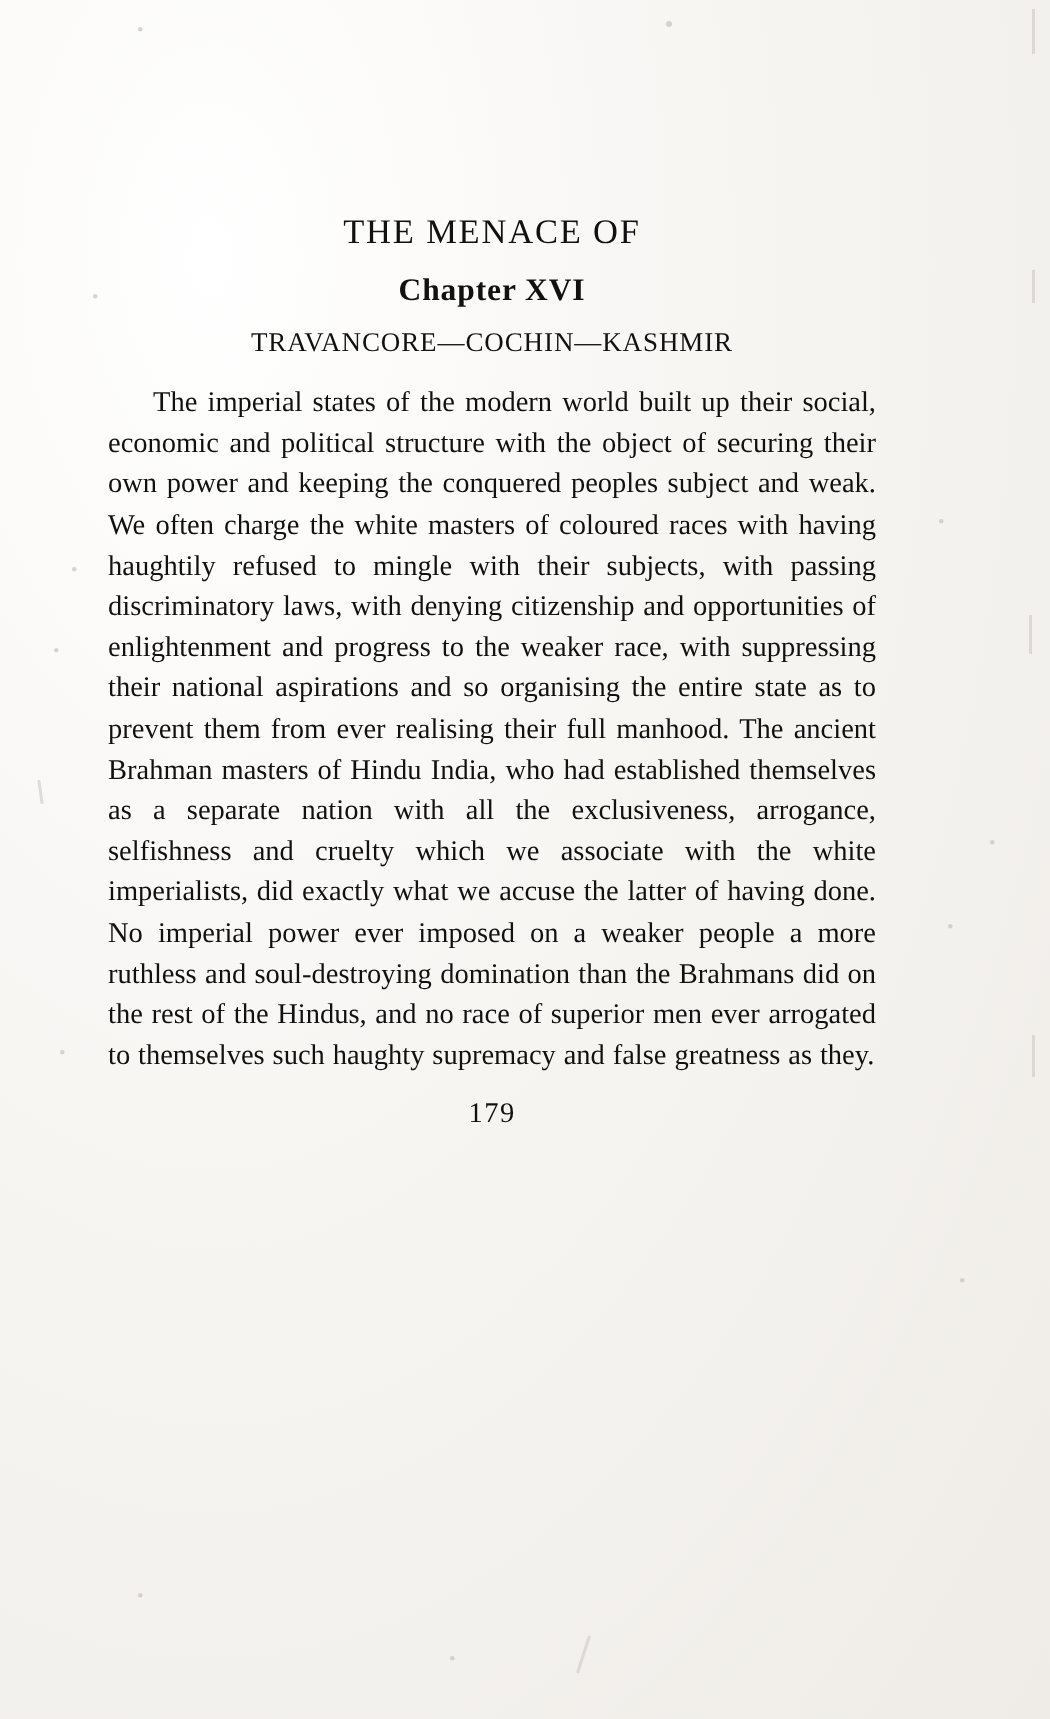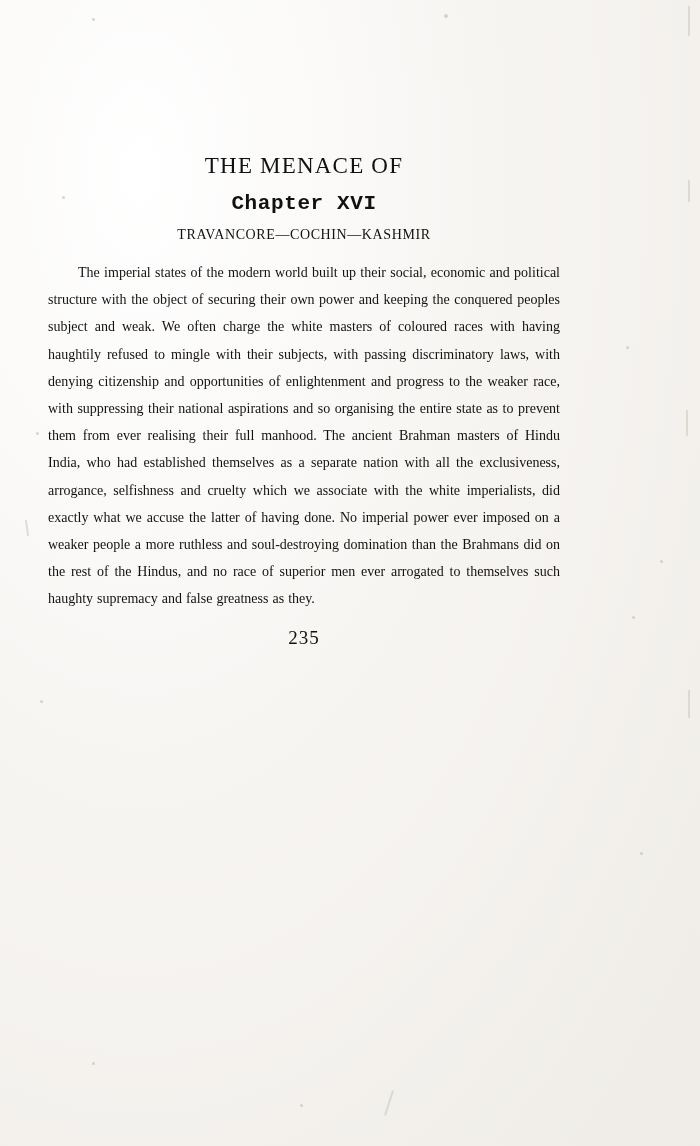--- a/index.html
+++ b/index.html
@@ -33,22 +33,23 @@
   }
   .streak {
     position: absolute;
     background: #cdc8c1;
     opacity: .6;
   }
 
   .content {
     position: absolute;
     left: 0;
-    top: 12px;
+    top: 1px;
     width: 608px;
+    padding-left: 24px;
   }
 
   .title-block {
     text-align: center;
     margin-top: 138px;
   }
   .title-line1 {
     font-size: 23px;
     letter-spacing: 1.2px;
     line-height: 1.35;
@@ -59,44 +60,44 @@
     letter-spacing: 1.2px;
     line-height: 1.55;
     margin-top: 8px;
   }
   .subtitle-bracket {
     font-size: 16.5px;
     letter-spacing: 0.3px;
     margin-top: 12px;
   }
   .chapter {
-    font-family: Liberation Mono, monospace;
+    font-family: Liberation Serif, serif;
     font-weight: bold;
     font-size: 21px;
     letter-spacing: 0.6px;
     margin-top: 11px;
   }
   .chapter-title {
     font-size: 21.5px;
     letter-spacing: 0.5px;
     margin-top: 12px;
   }
   .chapter-subtitle {
-    font-size: 14px;
+    font-size: 18px;
     letter-spacing: 0.6px;
     margin-top: 12px;
   }
 
   .body-text {
     margin: 0 auto;
     width: 512px;
     margin-top: 16px;
   }
   .para {
-    font-size: 14px;
+    font-size: 19px;
     line-height: 27.2px;
     text-align: justify;
     text-indent: 30px;
     margin: 0 0 14px 0;
     word-spacing: 0.5px;
   }
   .para:last-child { margin-bottom: 0; }
 
   .folio {
     text-align: center;
@@ -134,15 +135,15 @@
   <div class="title-block">
     <div class="title-line1">THE MENACE OF</div>
     <div class="chapter">Chapter XVI</div>
     <div class="chapter-subtitle">TRAVANCORE—COCHIN—KASHMIR</div>
   </div>
 
   <div class="body-text">
     <p class="para">The imperial states of the modern world built up their social, economic and political structure with the object of securing their own power and keeping the conquered peoples subject and weak. We often charge the white masters of coloured races with having haughtily refused to mingle with their subjects, with passing discriminatory laws, with denying citizenship and opportunities of enlightenment and progress to the weaker race, with suppressing their national aspirations and so organising the entire state as to prevent them from ever realising their full manhood. The ancient Brahman masters of Hindu India, who had established themselves as a separate nation with all the exclusiveness, arrogance, selfishness and cruelty which we associate with the white imperialists, did exactly what we accuse the latter of having done. No imperial power ever imposed on a weaker people a more ruthless and soul-destroying domination than the Brahmans did on the rest of the Hindus, and no race of superior men ever arrogated to themselves such haughty supremacy and false greatness as they.</p>
   </div>
 
-  <div class="folio">235</div>
+  <div class="folio">179</div>
 
 </div>
 
 </body></html>

